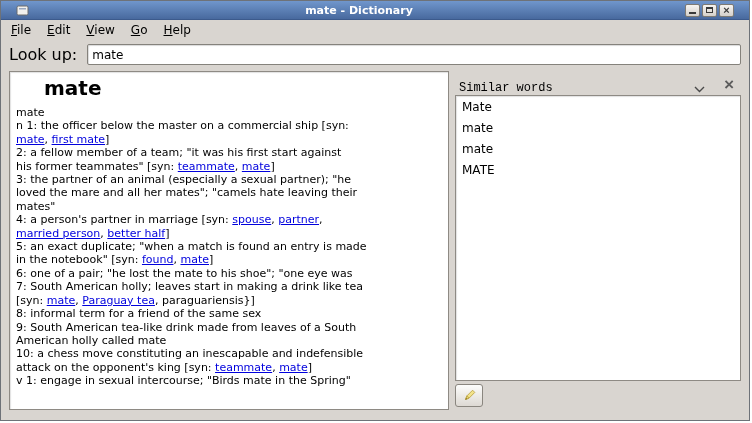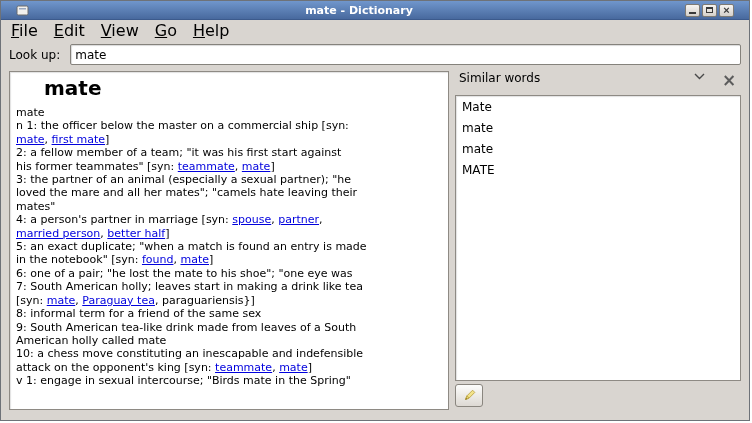--- a/index.html
+++ b/index.html
@@ -38,31 +38,31 @@
     display:inline-flex; align-items:center; justify-content:center;
     cursor:pointer; box-sizing:border-box;
   }
   .glyph-min { width:7px; height:2px; background:#3a3a3a; margin-top:6px; }
   .glyph-max { width:7px; height:6px; border:1px solid #3a3a3a; border-top-width:2px; box-sizing:border-box; }
   .glyph-close { font-size:11px; line-height:10px; color:#3a3a3a; font-weight:bold; }
   
   .menubar {
     height:21px; flex:0 0 21px;
     display:flex; align-items:center;
-    padding-left:2px; font-size:16px; color:#000;
+    padding-left:2px; font-size:12px; color:#000;
     background:var(--window-bg,#d9d5d0);
   }
   .menu-item { padding:2px 8px 3px 8px; cursor:default; }
   .menu-item u { text-decoration:underline; }
   
   .lookup-row {
     flex:0 0 28px; display:flex; align-items:center;
     padding:3px 8px 4px 8px; box-sizing:border-box;
   }
-  .lookup-label { font-size:12px; margin-right:10px; white-space:nowrap; }
+  .lookup-label { font-size:16px; margin-right:10px; white-space:nowrap; }
   .lookup-input {
     flex:1; height:21px; box-sizing:border-box;
     border:1px solid #85827c;
     box-shadow:inset 1px 1px 1px rgba(0,0,0,0.15);
     font-family:"DejaVu Sans","Liberation Sans",sans-serif;
     font-size:12px; padding:1px 4px; background:#fff;
     border-radius:2px; outline:none;
   }
   
   .content { flex:1; display:flex; padding:2px 8px 10px 8px; gap:6px; min-height:0; }
@@ -71,21 +71,21 @@
     border:1px solid #8e8a84;
     box-shadow:inset 1px 1px 1px rgba(0,0,0,0.12);
     padding:4px 6px; overflow:hidden; box-sizing:border-box;
   }
   .headword { font-size:20px; font-weight:bold; margin:0 0 6px 28px; }
   .def-body { font-size:11px; line-height:13.4px; color:#000; }
   .def-line { white-space:nowrap; overflow:hidden; }
   .def-link { color:var(--link,#0000dd); text-decoration:underline; cursor:pointer; }
   
   .sidebar { width:286px; flex:0 0 286px; display:flex; flex-direction:column; min-height:0; }
-  .sidebar-header { flex:0 0 24px; display:flex; align-items:flex-start; font-size:12px; padding:0 2px 0 4px; }
+  .sidebar-header { flex:0 0 24px; display:flex; align-items:flex-end; font-size:12px; padding:0 2px 0 4px;font-family:Liberation Mono, monospace; }
   .sidebar-header-title { flex:1; }
   .chevron { display:inline-flex; margin-right:12px; cursor:pointer; padding:2px; }
   .sidebar-close {
     font-size:17px; font-weight:bold; color:#5c5c5c;
     width:20px; text-align:center; line-height:18px; cursor:pointer;
   }
   .sw-list {
     flex:1; background:#fff;
     border:1px solid #8e8a84;
     box-shadow:inset 1px 1px 1px rgba(0,0,0,0.12);

